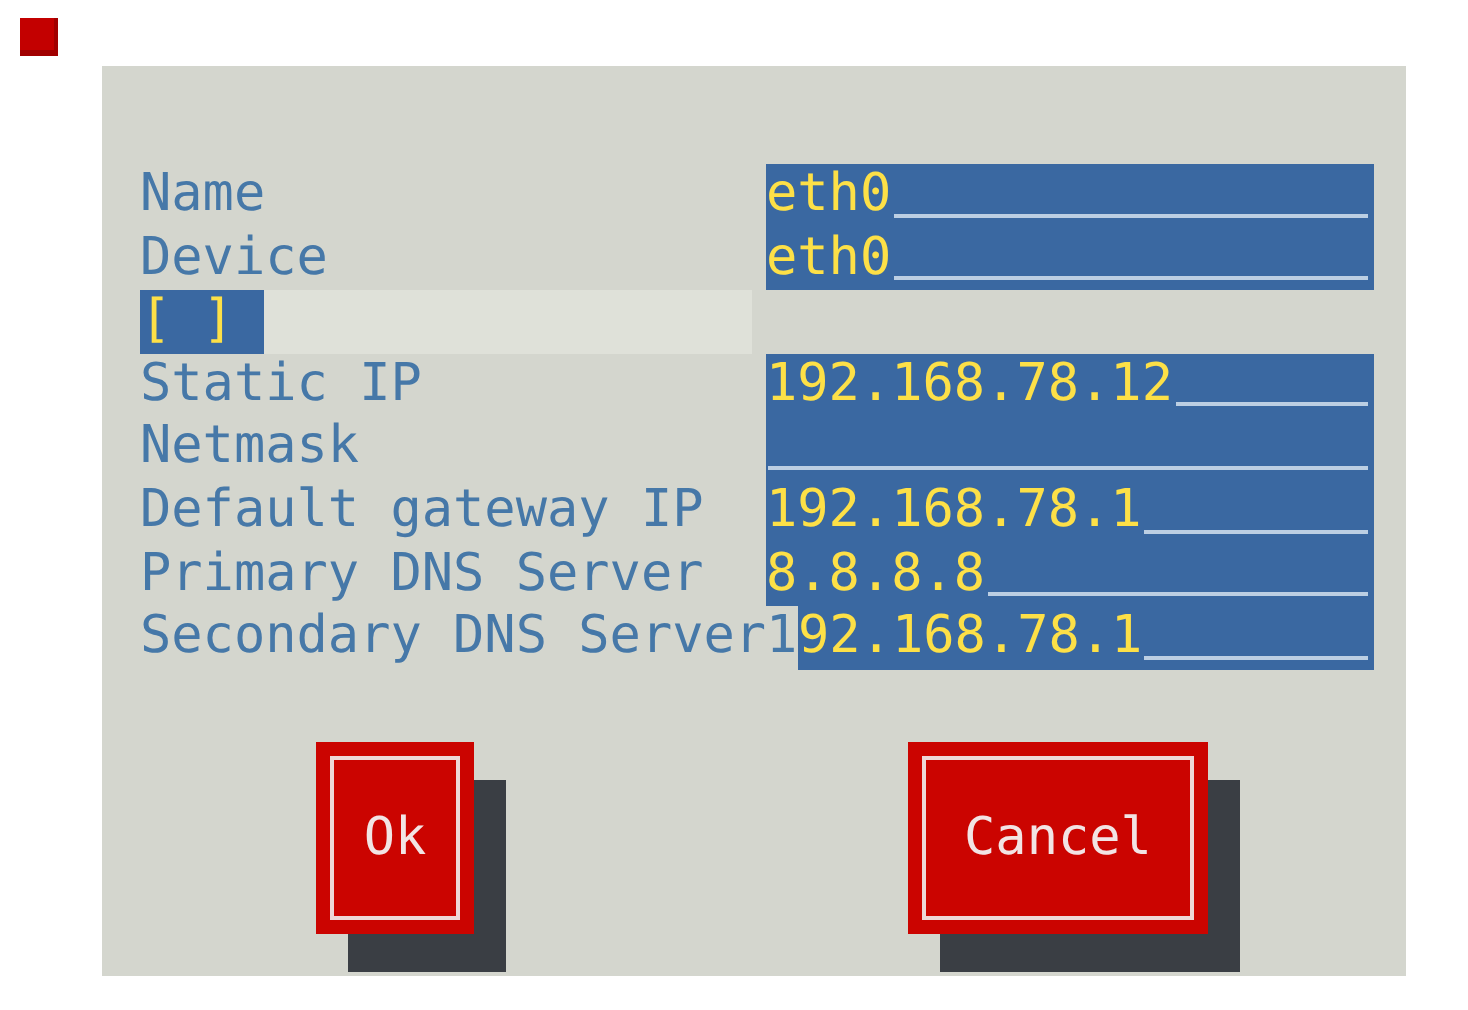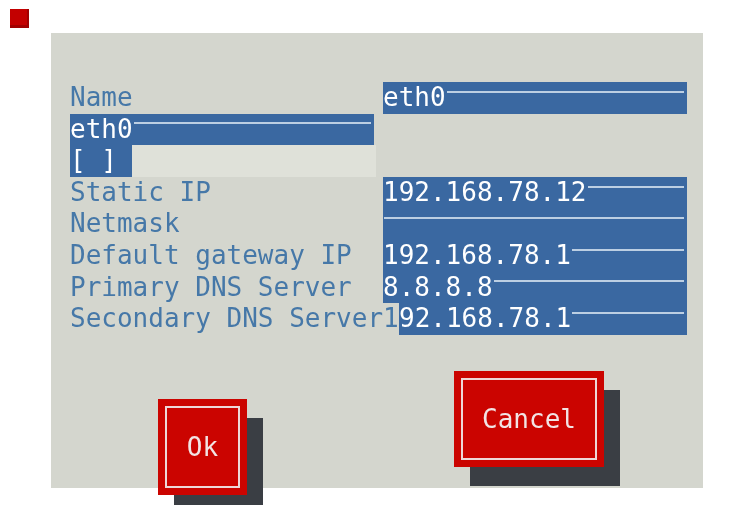--- a/index.html
+++ b/index.html
@@ -17,22 +17,22 @@
     background:#c30000;
     box-shadow:inset -2px -3px 0 rgba(120,0,0,.45);
   }
   .form { position:absolute; left:19px; top:49px; }
   .row {
     display:flex; align-items:stretch; height:31.6px;
     font-size:26px; line-height:31.6px; white-space:pre;
   }
   .lbl { width:313px; flex:0 0 313px; color:#4678a8; }
   .entry {
-    width:304px; flex:0 0 304px; background:#3a68a1; color:#ffffff;
-    display:flex; align-items:center;
+    width:304px; flex:0 0 304px; background:#3a68a1; color:#fde047;
+    display:flex; align-items:flex-end;
   }
   .entry .val { white-space:pre; }
   .fill { flex:1 1 auto; position:relative; }
   .fill::after {
     content:""; position:absolute; left:1px; right:3px; bottom:5px; height:2px;
     background:#bccfe3;
   }
   .entry.cb { width:62px; flex:0 0 62px; }
   .strip { width:244px; flex:0 0 244px; background:#dfe1d9; }
   .prefix { width:16px; flex:0 0 16px; color:#4678a8; }
@@ -40,40 +40,41 @@
   .btn {
     position:absolute; top:338px; height:96px; background:#cb0400;
     box-shadow:16px 19px 0 0 #3a3e44; cursor:pointer;
   }
   .btn .frame {
     position:absolute; left:7px; right:7px; top:7px; bottom:7px;
     border:2px solid #eed7d7;
     display:flex; align-items:center; justify-content:center;
     font-size:26px; color:#f2e4e4; white-space:pre;
   }
-  .btn.ok { left:107px; width:89px;margin-top:28px; }
+  .btn.ok { left:107px; width:79px; }
   .btn.cancel { left:379px; width:150px;margin-left:24px; }
 </style>
 </head>
 <body>
 
 <div class="cursor-artifact"></div>
 
 <div class="panel">
   <div class="form">
 
     <div class="row">
       <span class="lbl">Name</span>
       <div class="entry">
         <span class="val">eth0</span>
         <span class="fill"></span>
       </div>
     </div>
 
     <div class="row">
+      <span class="lbl">Device</span>
       <div class="entry">
         <span class="val">eth0</span>
         <span class="fill"></span>
       </div>
     </div>
 
     <div class="row">
       <div class="entry cb">
         <span class="val">[ ]</span>
       </div>

